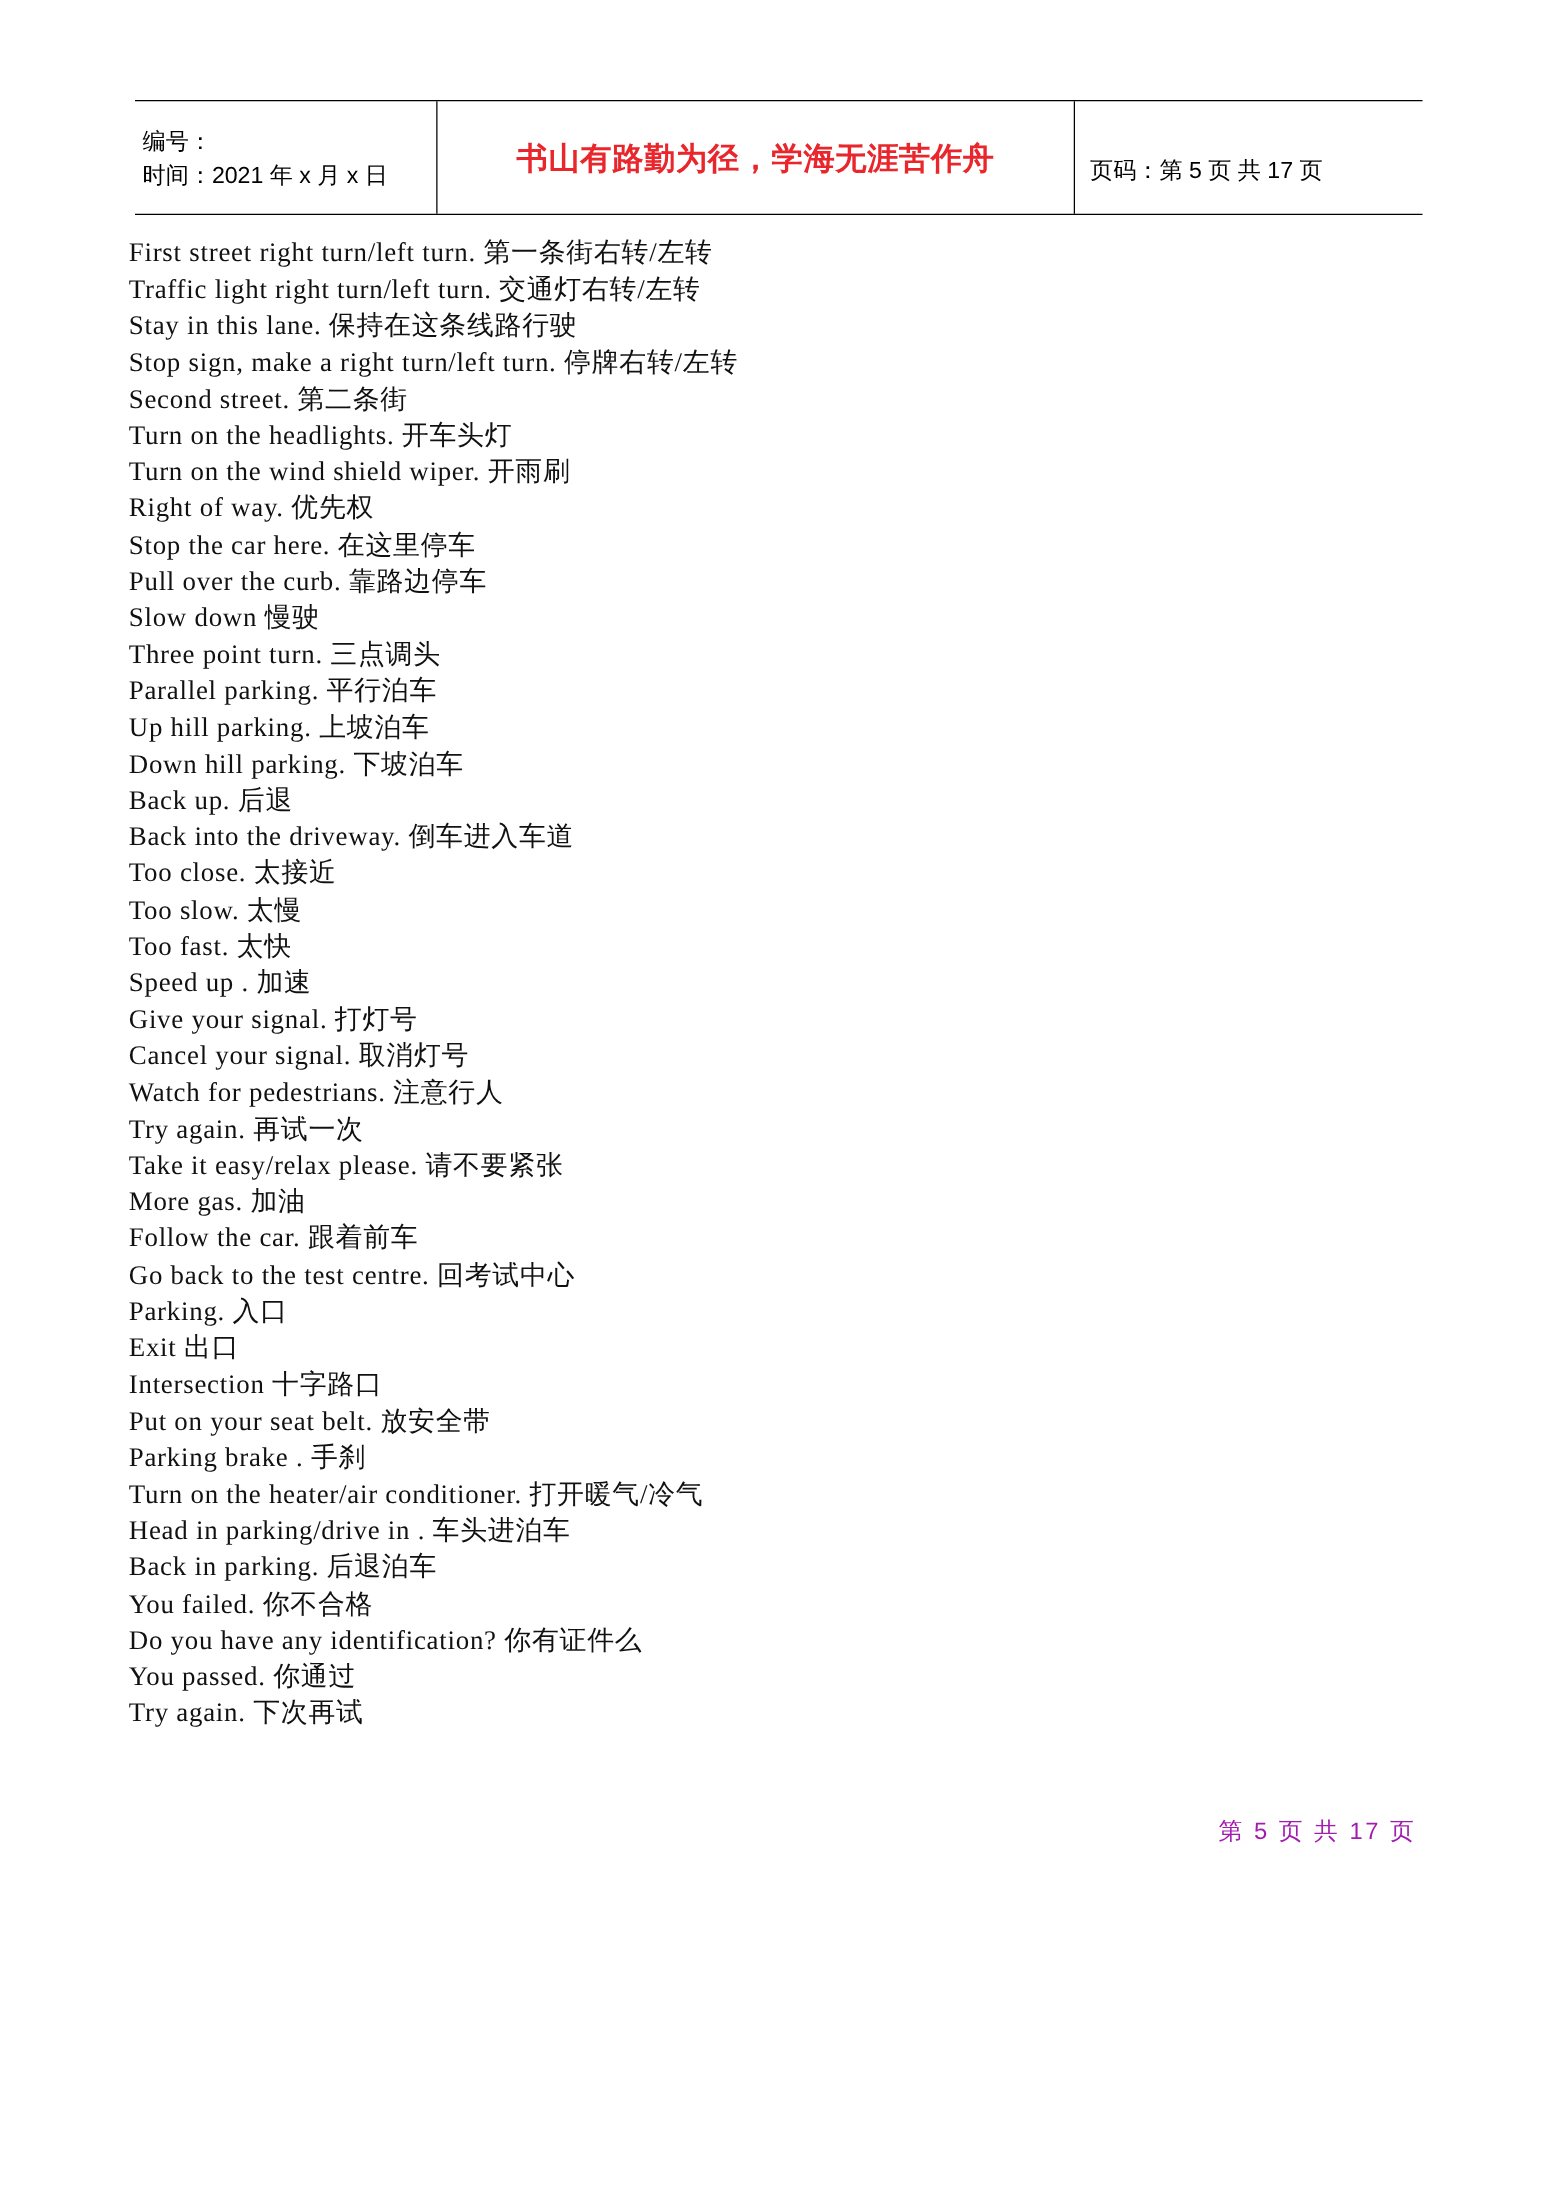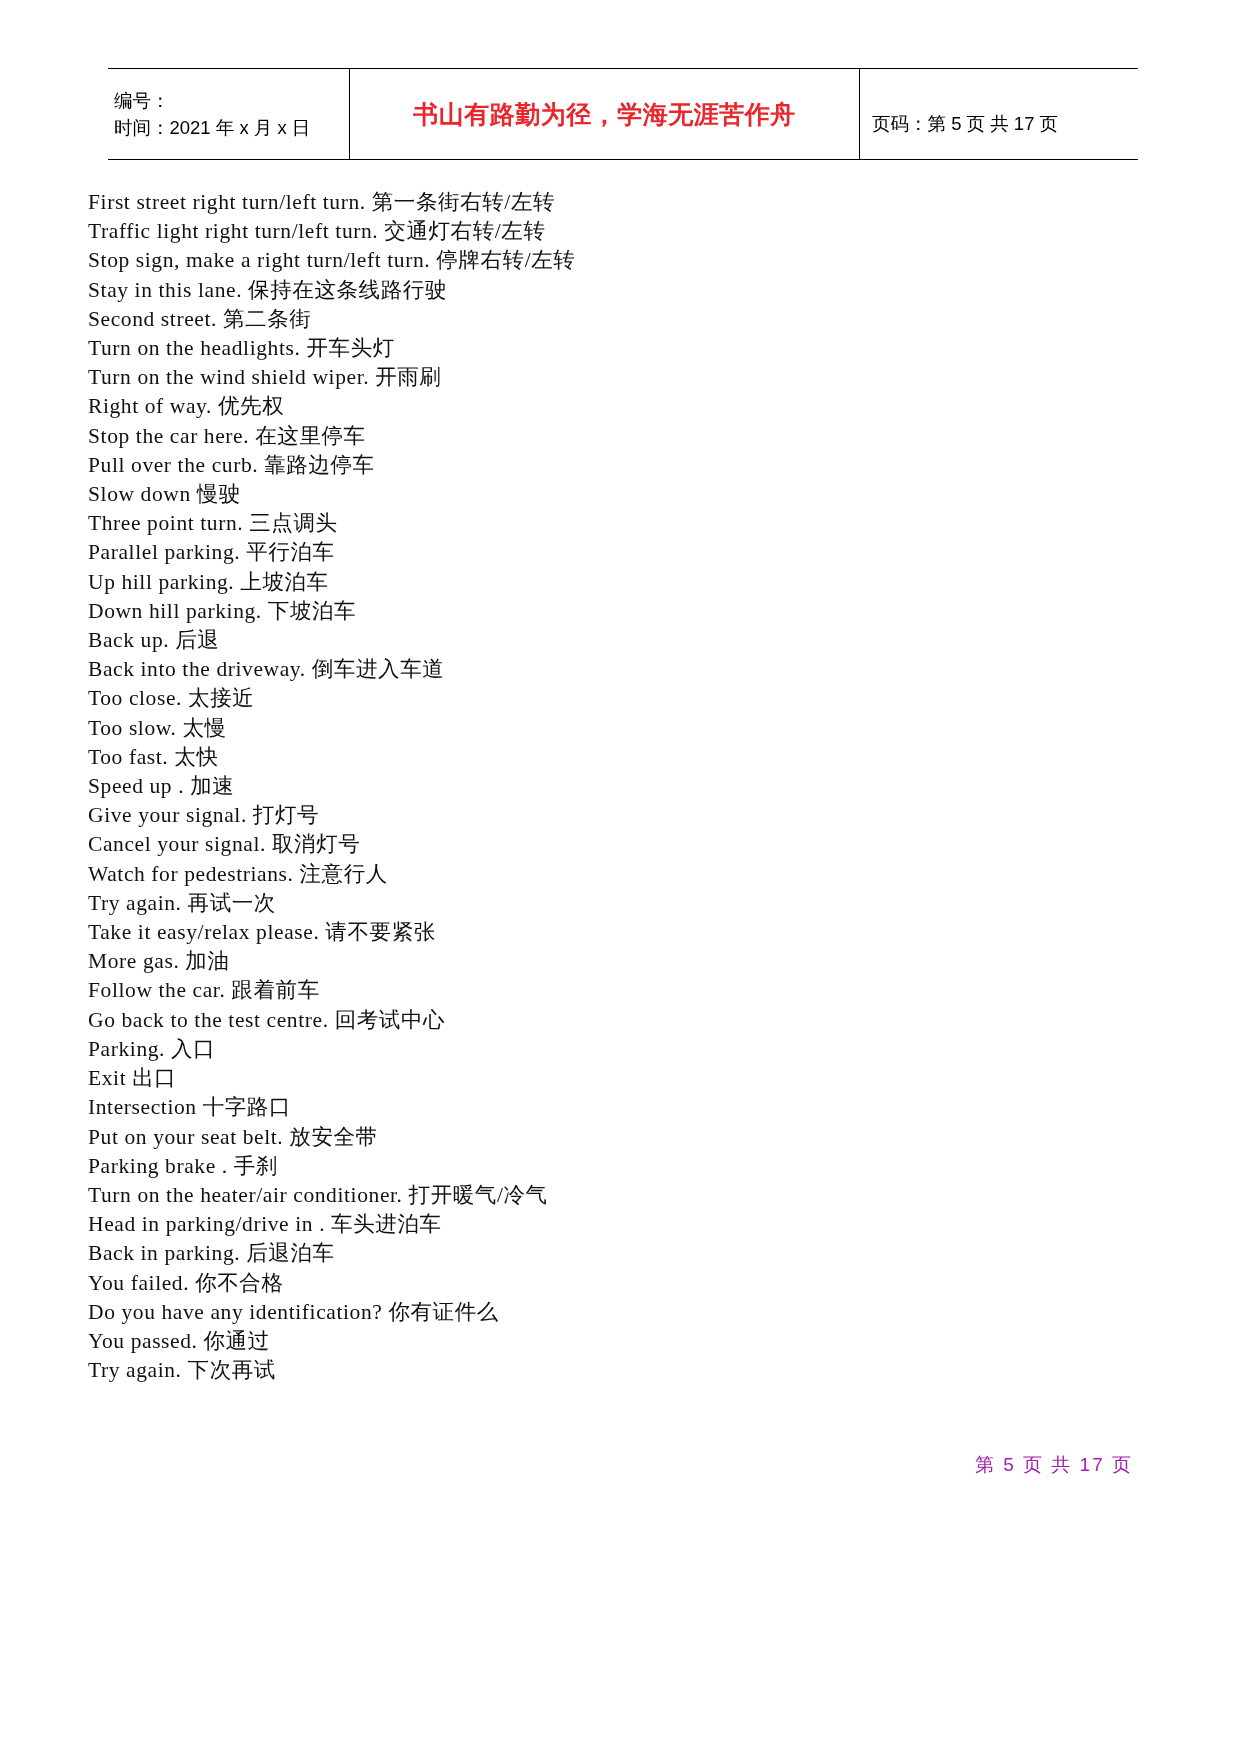--- a/index.html
+++ b/index.html
@@ -20,21 +20,21 @@
     left: 0;
     top: 0;
     width: 1241px;
     height: 1754px;
   }
 
   
   .header {
     position: absolute;
     left: 108px;
-    top: 68px;
+    top: 80px;
     width: 1030px;
     height: 92px;
     border-top: 1.5px solid #000;
     border-bottom: 1.5px solid #000;
     box-sizing: border-box;
     display: flex;
     align-items: stretch;
   }
   .header-cell {
     display: flex;
@@ -75,21 +75,21 @@
   .hdr-pages {
     font-family: "Liberation Sans", sans-serif;
     font-size: 18.5px;
     white-space: nowrap;
     margin-top: 18px;
   }
 
   
   .content {
     position: absolute;
-    left: 88px;
+    left: 103px;
     top: 188px;
     width: 1040px;
   }
   .line {
     font-family: "Liberation Serif", serif;
     font-size: 21.5px;
     line-height: 29.2px;
     letter-spacing: 0.6px;
     color: #111;
     white-space: nowrap;
@@ -121,22 +121,22 @@
       <div class="hdr-slogan">书山有路勤为径，学海无涯苦作舟</div>
     </div>
     <div class="header-cell hc-right">
       <div class="hdr-pages">页码：第 5 页  共 17 页</div>
     </div>
   </div>
 
   <div class="content">
     <div class="line">First street right turn/left turn. 第一条街右转/左转</div>
     <div class="line">Traffic light right turn/left turn. 交通灯右转/左转</div>
+    <div class="line">Stay in this lane. 保持在这条线路行驶</div>
     <div class="line">Stop sign, make a right turn/left turn. 停牌右转/左转</div>
-    <div class="line">Stay in this lane. 保持在这条线路行驶</div>
     <div class="line">Second street. 第二条街</div>
     <div class="line">Turn on the headlights. 开车头灯</div>
     <div class="line">Turn on the wind shield wiper. 开雨刷</div>
     <div class="line">Right of way. 优先权</div>
     <div class="line">Stop the car here. 在这里停车</div>
     <div class="line">Pull over the curb. 靠路边停车</div>
     <div class="line">Slow down 慢驶</div>
     <div class="line">Three point turn. 三点调头</div>
     <div class="line">Parallel parking. 平行泊车</div>
     <div class="line">Up hill parking. 上坡泊车</div>

